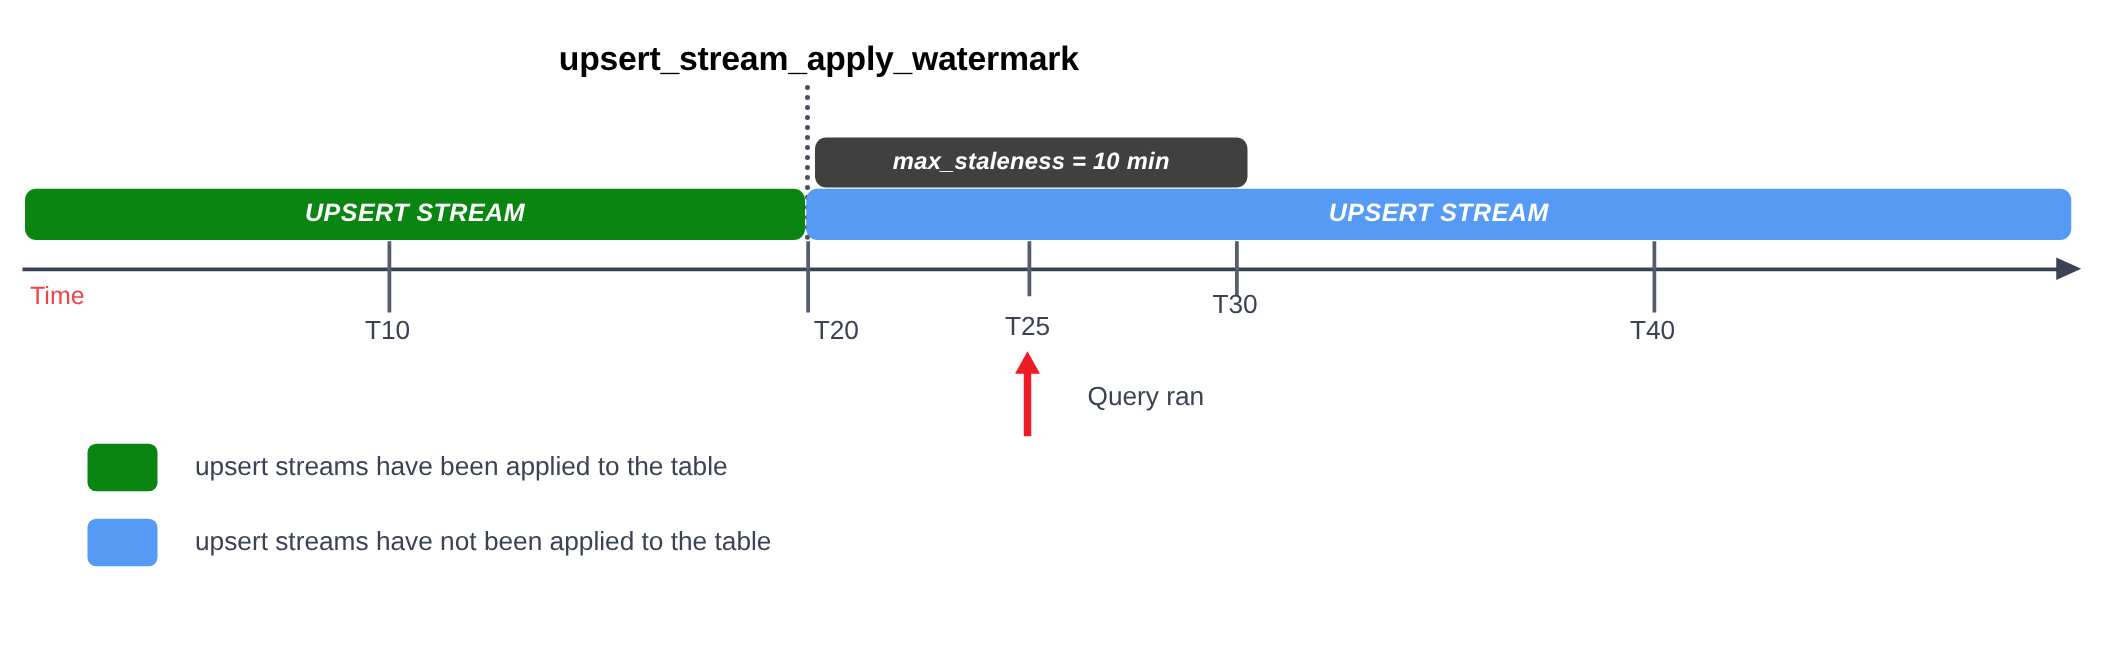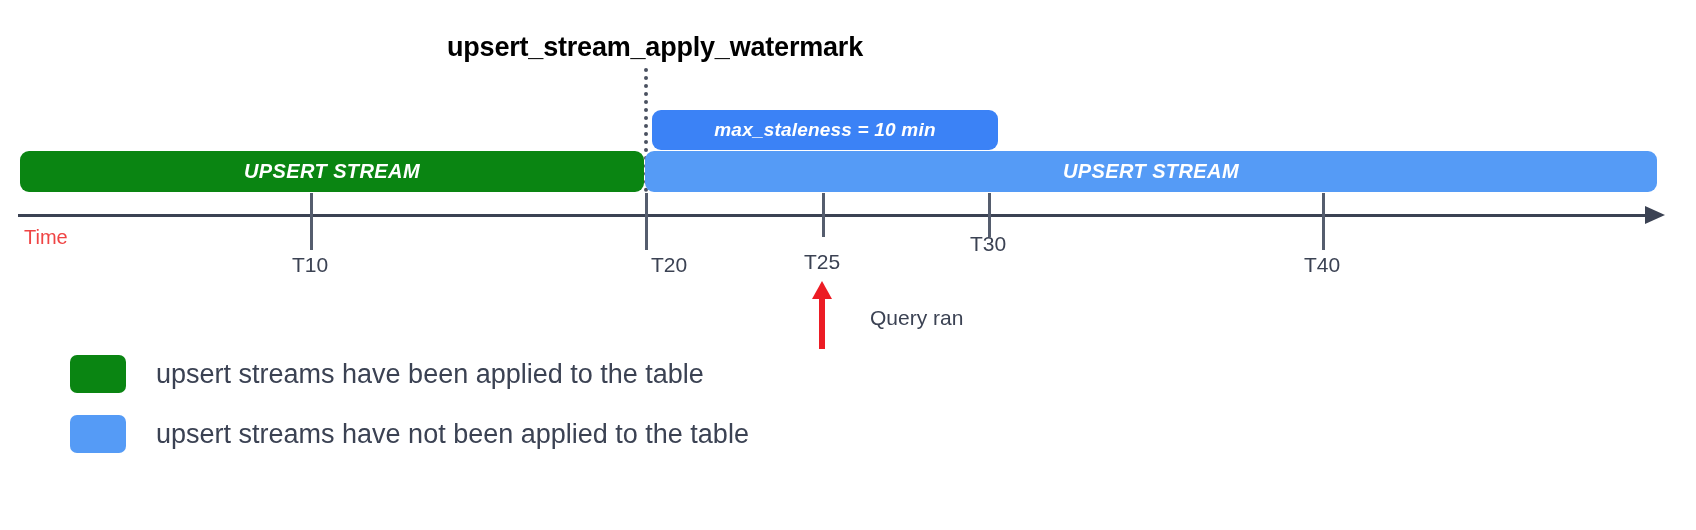--- a/index.html
+++ b/index.html
@@ -60,21 +60,21 @@
     font-weight: bold;
     font-style: italic;
     white-space: nowrap;
   }
 
   .bar-staleness {
     left: 652px;
     top: 110px;
     width: 346px;
     height: 40px;
-    background: #3b82f6;
+    background: #404040;
     font-size: 19px;
     letter-spacing: 0.2px;
   }
 
   .bar-applied {
     left: 20px;
     top: 151px;
     width: 624px;
     height: 41px;
     background: #0a8512;
@@ -170,21 +170,21 @@
     align-items: center;
   }
   .legend-swatch {
     width: 56px;
     height: 38px;
     border-radius: 7px;
     flex: 0 0 auto;
   }
   .legend-text {
     margin-left: 30px;
-    font-size: 27px;
+    font-size: 21px;
     color: #3b4253;
     white-space: nowrap;
   }
 </style>
 </head>
 <body>
 
 <div class="stage">
 
   <div class="diagram-title">upsert_stream_apply_watermark</div>

